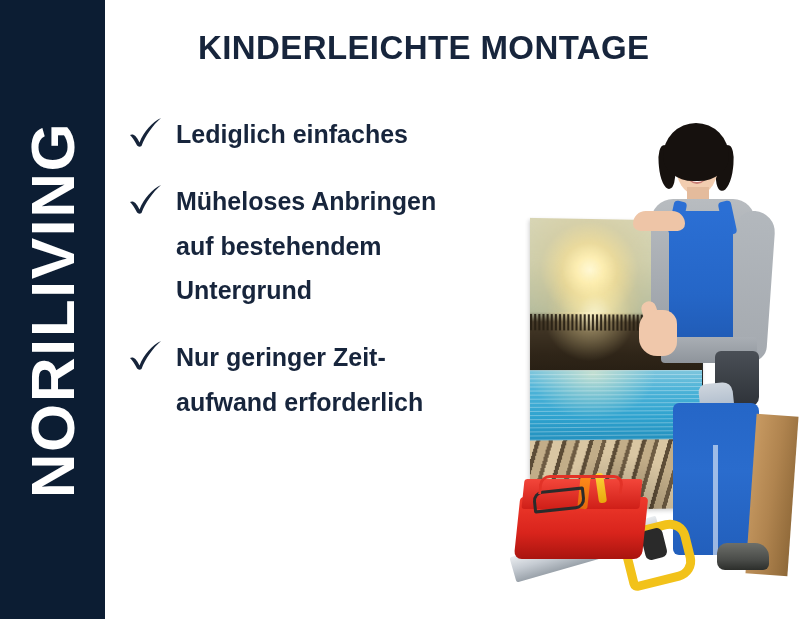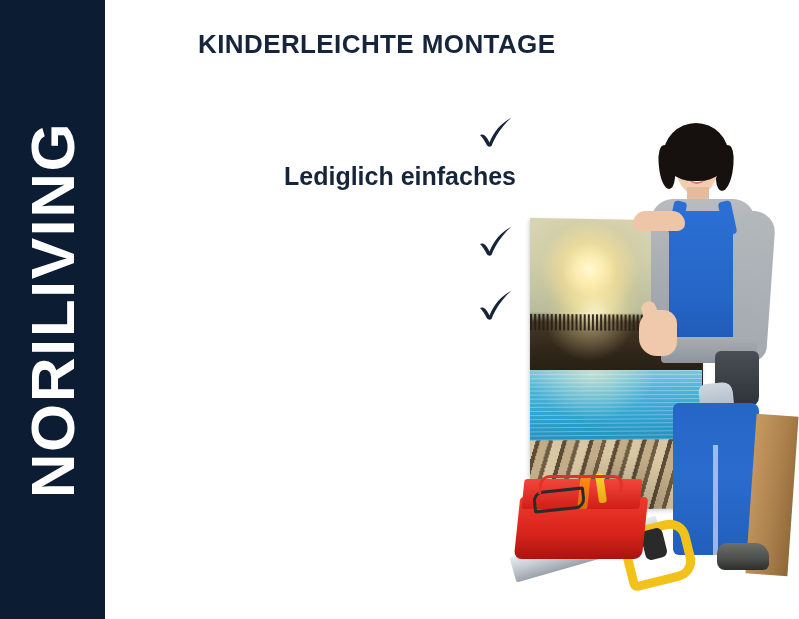--- a/index.html
+++ b/index.html
@@ -44,39 +44,38 @@
   }
 
   
   .headline {
     position: absolute;
     left: 198px;
     top: 30px;
     color: #17253c;
     font-family: "Liberation Sans", sans-serif;
     font-weight: bold;
-    font-size: 26px;
+    font-size: 33px;
     letter-spacing: 0.4px;
     line-height: 1.1;
     white-space: nowrap;
   }
 
   
   .bullets {
     position: absolute;
     left: 126px;
     top: 112px;
     width: 390px;
   }
   .bullet {
     position: relative;
     display: flex;
-    align-items: flex-end;
+    align-items: flex-start;
     margin-bottom: 22px;
-    flex-direction: column;
   }
   .check {
     flex: 0 0 auto;
     width: 40px;
     height: 40px;
     margin-top: 2px;
   }
   .check svg { display: block; }
   .bullet-lines {
     flex: 1 1 auto;
@@ -355,27 +354,36 @@
         <div class="bullet-line">Lediglich einfaches</div>
       </div>
     </div>
 
     <div class="bullet">
       <div class="check">
         <svg width="40" height="40" viewBox="0 0 40 40" aria-hidden="true">
           <path d="M4 21 C7 19.5 10 21 13.5 28.5 C18 17 26 8.5 35 4 C26.5 11.5 19.5 21.5 15.5 32 C13.5 33.5 11.5 32.5 10.5 30.5 C8.5 26.5 6.5 23.5 4 21 Z" fill="#16243a"></path>
         </svg>
       </div>
+      <div class="bullet-lines">
+        <div class="bullet-line">Müheloses Anbringen</div>
+        <div class="bullet-line">auf bestehendem</div>
+        <div class="bullet-line">Untergrund</div>
+      </div>
     </div>
 
     <div class="bullet">
       <div class="check">
         <svg width="40" height="40" viewBox="0 0 40 40" aria-hidden="true">
           <path d="M4 21 C7 19.5 10 21 13.5 28.5 C18 17 26 8.5 35 4 C26.5 11.5 19.5 21.5 15.5 32 C13.5 33.5 11.5 32.5 10.5 30.5 C8.5 26.5 6.5 23.5 4 21 Z" fill="#16243a"></path>
         </svg>
+      </div>
+      <div class="bullet-lines">
+        <div class="bullet-line">Nur geringer Zeit-</div>
+        <div class="bullet-line">aufwand erforderlich</div>
       </div>
     </div>
 
   </div>
 
   <div class="photo">
 
     <div class="canvas-print">
       <div class="sky"></div>
       <div class="sunglow"></div>

